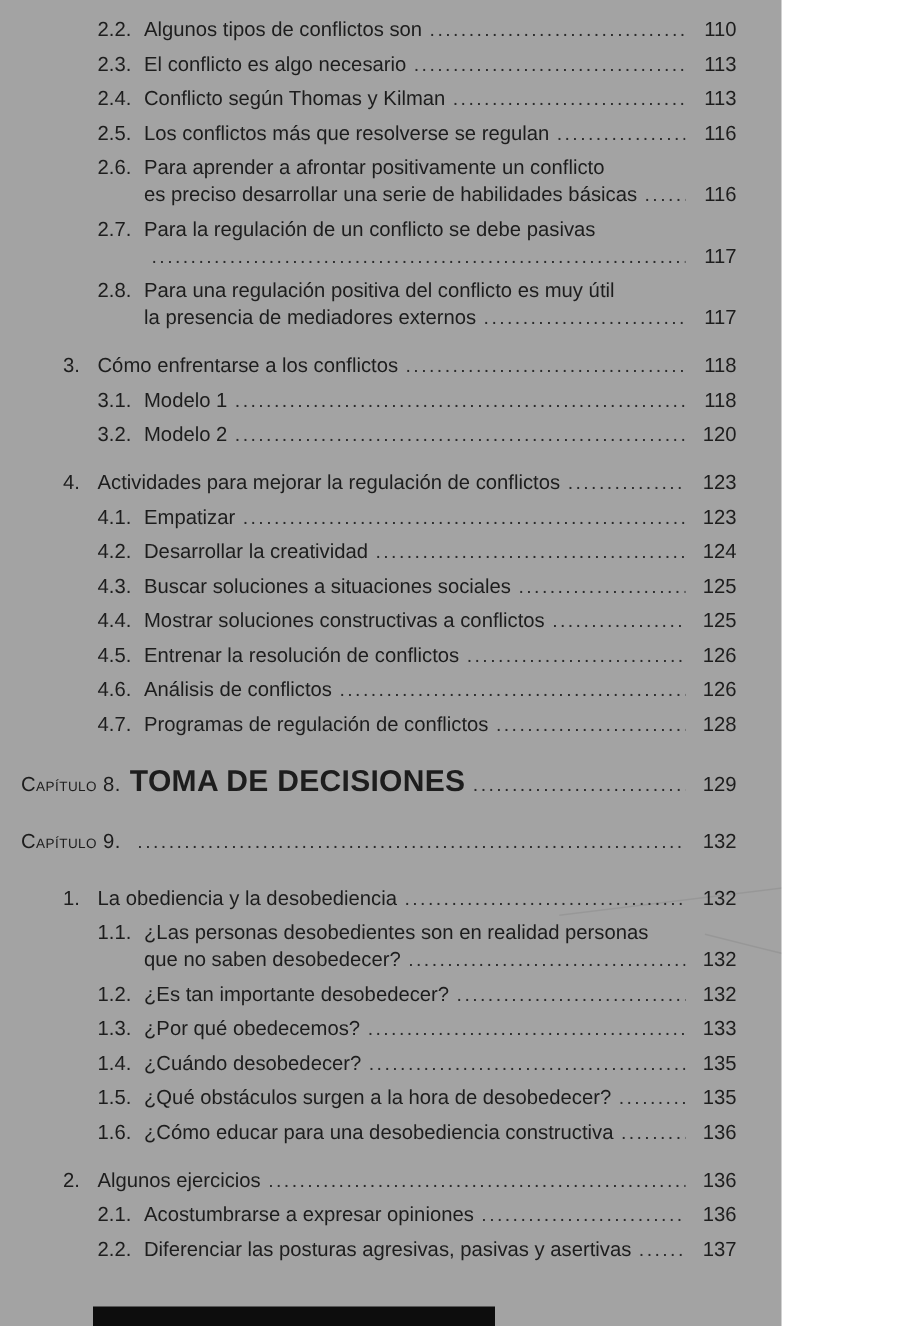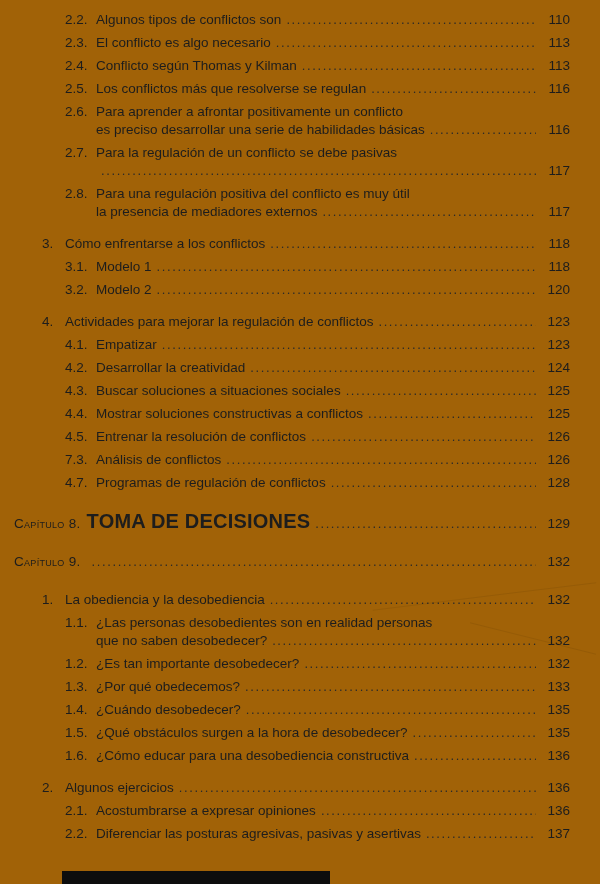--- a/index.html
+++ b/index.html
@@ -1,21 +1,21 @@
 <!DOCTYPE html>
 <html><head>
 <meta charset="utf-8">
 <style>
   * { margin: 0; padding: 0; box-sizing: border-box; }
   html, body { background: #ffffff; }
   .page {
     position: relative;
-    width: 600px;
+    width: 521px;
     height: 884px;
-    background: #a16207;
+    background: #a3a3a3;
     overflow: hidden;
     padding: 11px 30px 0 14px;
     font-family: "Liberation Sans", "DejaVu Sans", sans-serif;
     font-size: 13.5px;
     color: #1d1d1d;
   }
   .row { display: flex; align-items: baseline; line-height: 18px; }
   .entry { margin-bottom: 5px; }
   .gap { margin-top: 14px; }
   .lvl1 { margin-left: 28px; }
@@ -182,21 +182,21 @@
       <div class="entry lvl2">
         <div class="row">
           <span class="num">4.5.</span>
           <span class="txt">Entrenar la resolución de conflictos</span>
           <span class="leader"></span>
           <span class="pagenum">126</span>
         </div>
       </div>
       <div class="entry lvl2">
         <div class="row">
-          <span class="num">7.3.</span>
+          <span class="num">4.6.</span>
           <span class="txt">Análisis de conflictos</span>
           <span class="leader"></span>
           <span class="pagenum">126</span>
         </div>
       </div>
       <div class="entry lvl2">
         <div class="row">
           <span class="num">4.7.</span>
           <span class="txt">Programas de regulación de conflictos</span>
           <span class="leader"></span>

